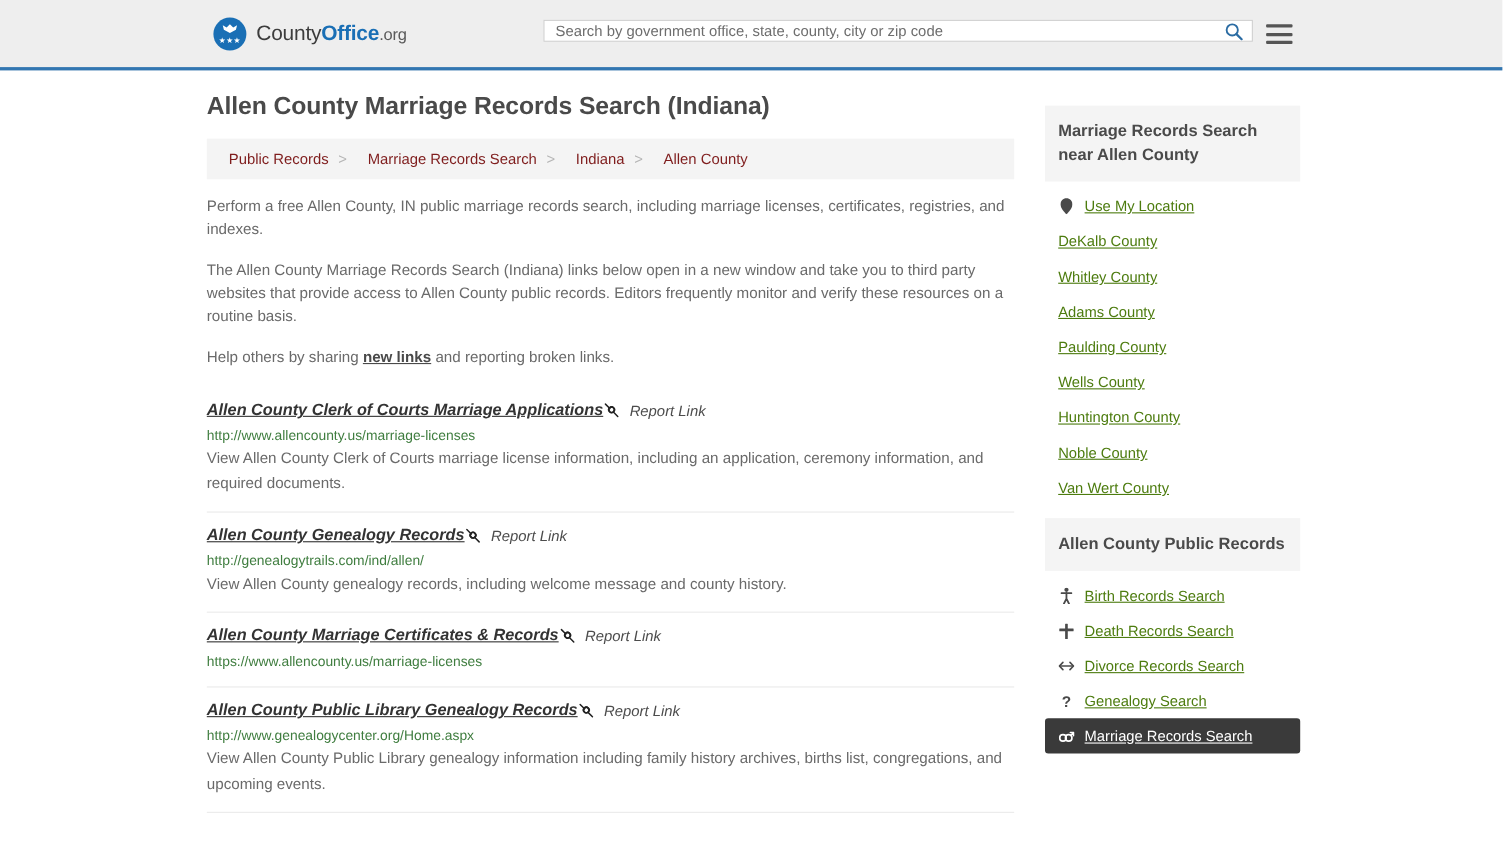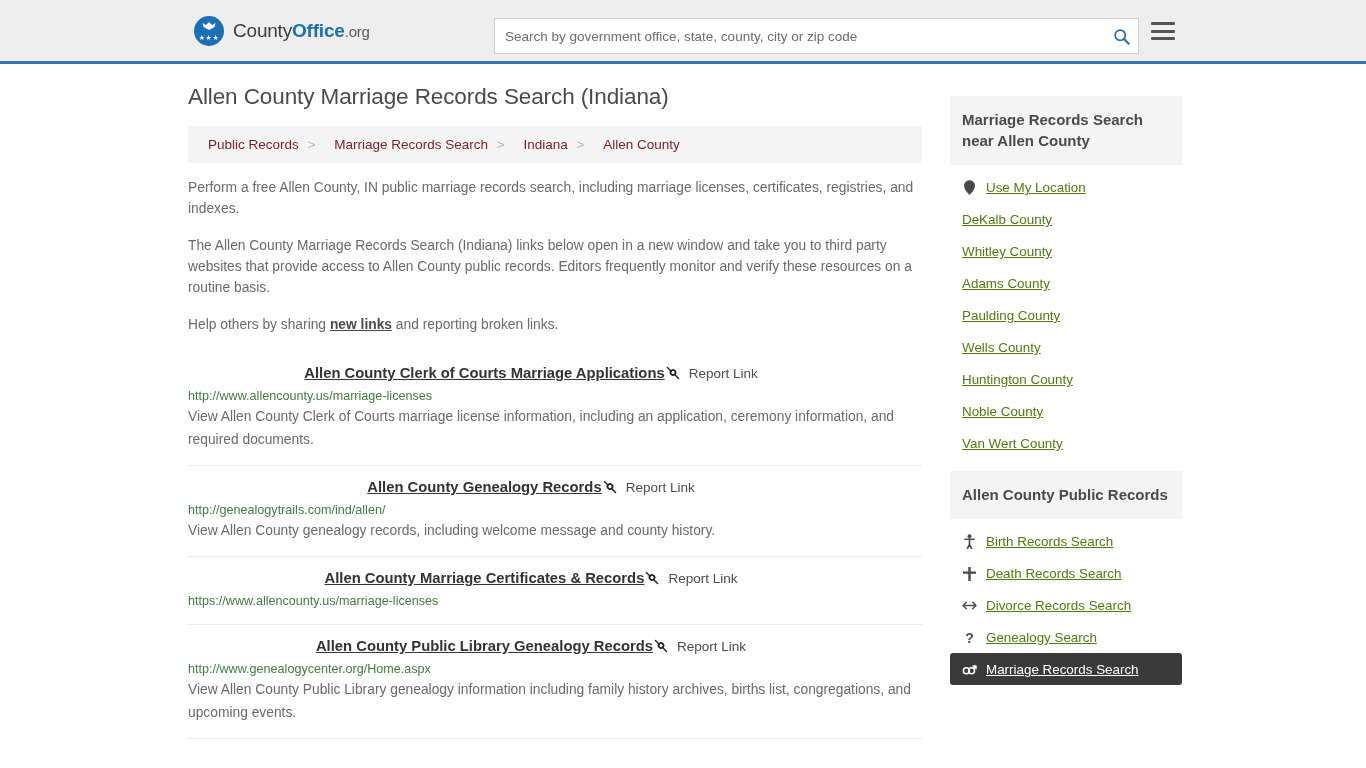--- a/index.html
+++ b/index.html
@@ -58,21 +58,21 @@
   }
   .brand-text .accent { color: #1a6fb5; font-weight: bold; }
   .brand-text .strong { font-weight: normal; }
   .brand-text .tld { font-size: 15px; color: #5a5a5a; }
 
   .search-wrap {
     position: absolute;
     left: 494px;
     top: 18px;
     width: 645px;
-    height: 36px;
+    height: 20px;
     background: #ffffff;
     border: 1px solid #cfcfcf;
     display: flex;
     align-items: center;
   }
   .search-input {
     flex: 1 1 auto;
     height: 26px;
     border: 0;
     outline: 0;
@@ -118,21 +118,21 @@
     margin: 0 auto;
     display: flex;
     gap: 28px;
     padding-top: 20px;
   }
   .main-col { width: 734px; flex: 0 0 734px; }
   .side-col { width: 232px; flex: 0 0 232px; padding-top: 12px; }
 
   h1.page-title {
     font-size: 22.5px;
-    font-weight: normal;
+    font-weight: bold;
     color: #4a4a4a;
     margin: 0 0 16px 0;
     letter-spacing: -0.1px;
   }
 
   .breadcrumb {
     background: #f4f4f4;
     padding: 11px 10px;
     font-size: 13.5px;
     color: #9a9a9a;
@@ -159,22 +159,23 @@
 
   
   .result {
     padding: 12px 0 14px 0;
     border-bottom: 1px solid #eaeaea;
     position: relative;
   }
   .result:first-of-type { border-top: 1px solid #ffffff; }
   .result-head {
     display: flex;
-    justify-content: center;
+    justify-content: flex-start;
     align-items: flex-start;
+    font-style: italic;
   }
   .result-title {
     font-size: 14.8px;
     font-weight: bold;
     color: #333333;
     text-decoration: underline;
     cursor: pointer;
     line-height: 19px;
   }
   .report-link {

